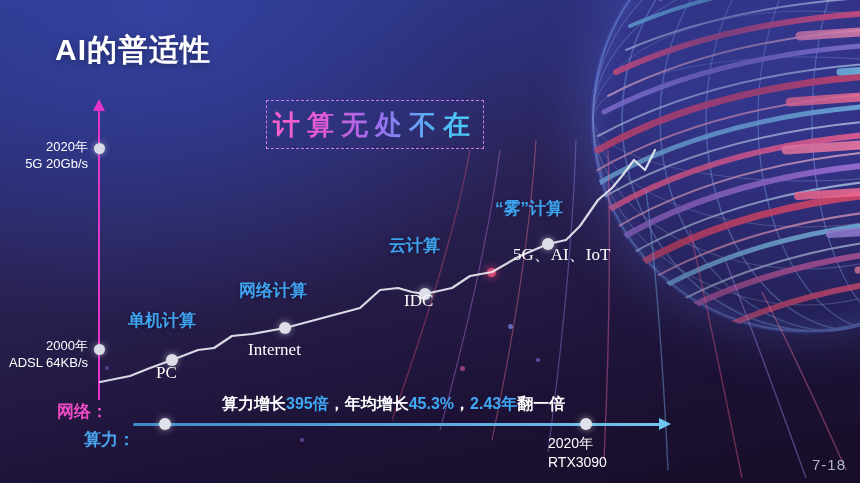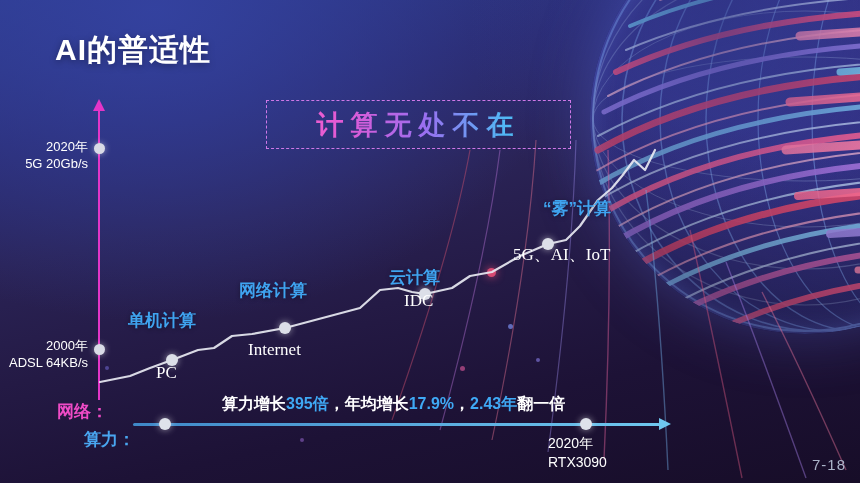--- a/index.html
+++ b/index.html
@@ -22,21 +22,21 @@
      background:radial-gradient(circle at 30% 28%, rgba(40,46,120,.55) 0%, rgba(40,46,120,0) 45%),
                 linear-gradient(200deg, rgba(30,25,70,.0) 55%, rgba(24,16,46,.55) 100%);}
   .globe-edge{position:absolute;inset:0;border-radius:50%;
      box-shadow:inset 0 0 26px rgba(120,150,255,.30);}
 
   
   .title{position:absolute;left:55px;top:30px;color:#fff;font-size:30px;font-weight:bold;letter-spacing:1px;
          text-shadow:0 2px 7px rgba(0,0,0,.35);}
 
   
-  .banner{position:absolute;left:266px;top:100px;width:305px;height:49px;
+  .banner{position:absolute;left:266px;top:100px;width:218px;height:49px;
           border:1px dashed #cf78e8;box-sizing:border-box;}
   .banner span{position:absolute;left:0;right:0;top:50%;transform:translateY(-50%);
       text-align:center;font-size:27px;font-weight:bold;letter-spacing:7px;
       background:linear-gradient(90deg,#ff63c8 0%,#e05ad6 26%,#9a6ff0 52%,#52b6f5 78%,#46d6f7 100%);
       -webkit-background-clip:text;background-clip:text;color:transparent;
       -webkit-text-fill-color:transparent;}
 
   
   .vaxis{position:absolute;left:98px;top:110px;width:2px;height:290px;background:#e335c8;}
   .vaxis:before{content:"";position:absolute;left:-5px;top:-11px;width:0;height:0;
@@ -197,37 +197,37 @@
 
   <div class="haxis"></div>
   <div class="hdot l"></div>
   <div class="hdot r"></div>
   <div class="hlabel r">
     <div>2020年</div>
     <div>RTX3090</div>
   </div>
   <div class="axname pow">算力：</div>
 
-  <div class="caption"><span>算力增长</span><em>395倍</em><span>，年均增长</span><em>17.9%</em><span>，</span><em>2.43年</em><span>翻一倍</span></div>
+  <div class="caption"><span>算力增长</span><em>395倍</em><span>，年均增长</span><em>45.3%</em><span>，</span><em>2.43年</em><span>翻一倍</span></div>
 
   <svg class="stepsvg">
     <path d="M100 382 L130 376 L150 368 L172 360 L198 350 L214 348 L232 336 L252 334 L285 328
              L330 316 L360 308 L380 290 L398 288 L412 292 L425 294 L452 288 L470 276 L492 272
              L520 256 L548 244 L566 240 L580 226 L598 200 L612 188 L622 176 L634 160 L645 170 L655 150" fill="none" stroke="#e8e9f2" stroke-width="2.2" stroke-linejoin="round" stroke-linecap="round" opacity=".92"></path>
   </svg>
 
   <div class="sdot" style="left:166px;top:354px;"></div>
   <div class="sdot" style="left:279px;top:322px;"></div>
   <div class="sdot" style="left:419px;top:288px;"></div>
   <div class="sdot" style="left:542px;top:238px;"></div>
 
   <div class="nlabel" style="left:156px;top:363px;">PC</div>
   <div class="nlabel" style="left:248px;top:340px;">Internet</div>
   <div class="nlabel" style="left:404px;top:291px;">IDC</div>
   <div class="nlabel" style="left:513px;top:243px;">5G、AI、IoT</div>
 
   <div class="clabel" style="left:128px;top:309px;">单机计算</div>
   <div class="clabel" style="left:239px;top:279px;">网络计算</div>
-  <div class="clabel" style="left:389px;top:234px;margin-top:32px;">云计算</div>
-  <div class="clabel" style="left:495px;top:197px;margin-left:48px;">“雾”计算</div>
+  <div class="clabel" style="left:389px;top:234px;">云计算</div>
+  <div class="clabel" style="left:495px;top:197px;">“雾”计算</div>
 
   <div class="pagenum">7-18</div>
 </div>
 
 </body></html>

